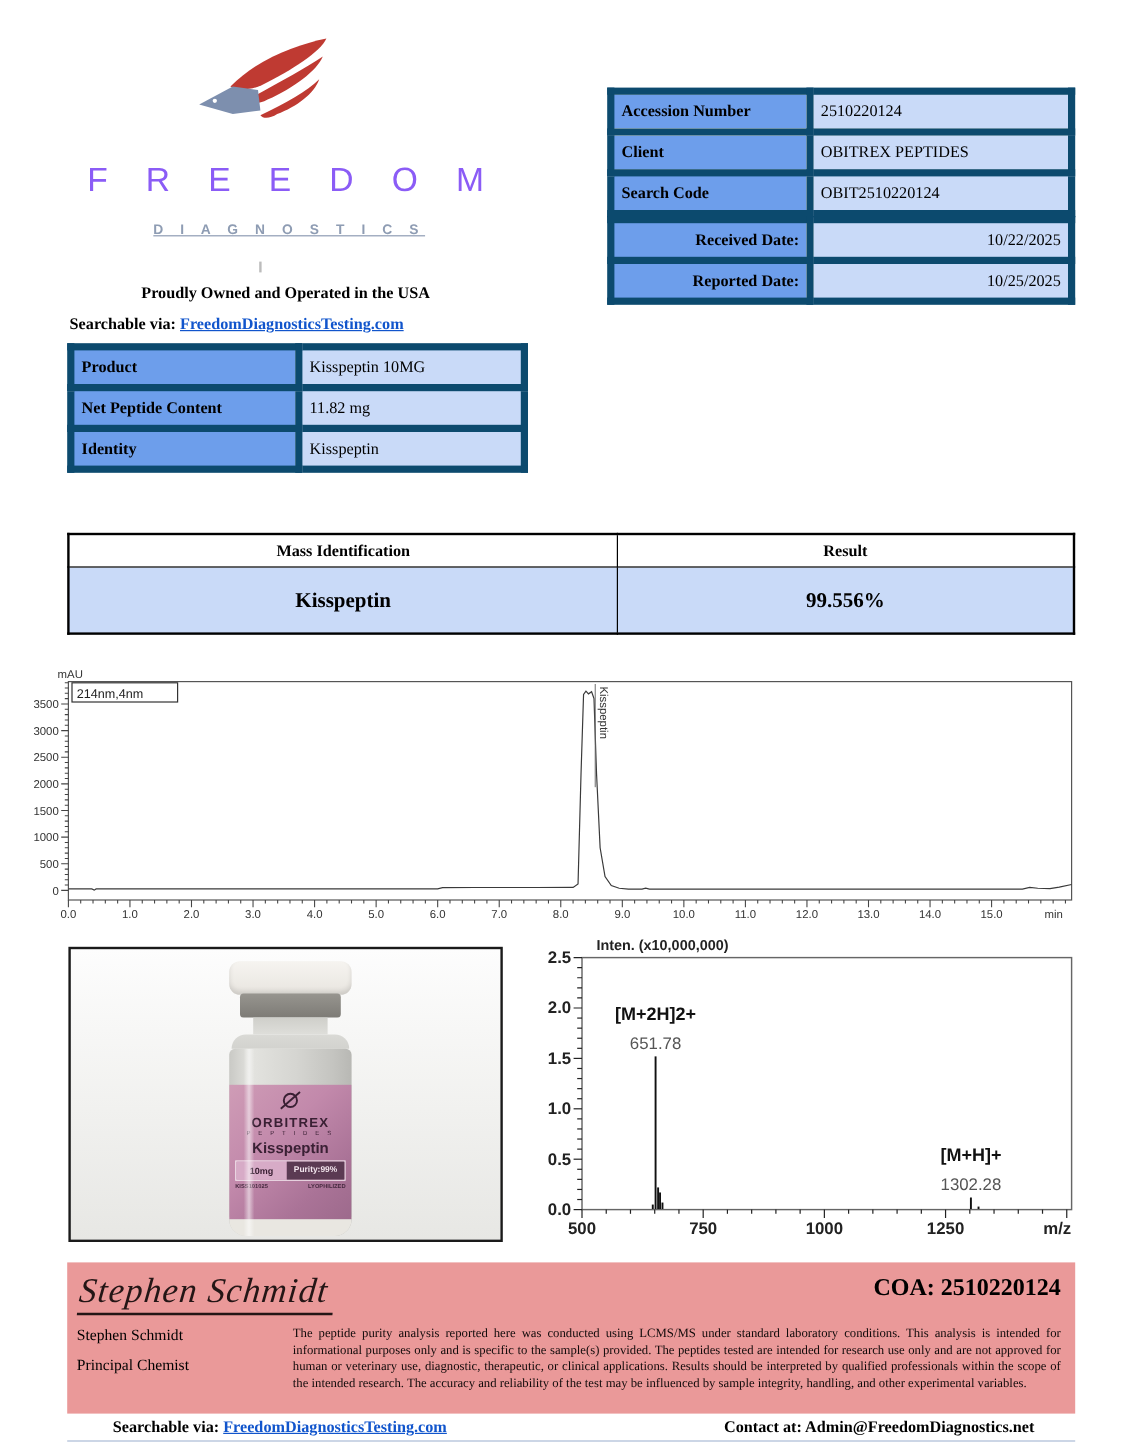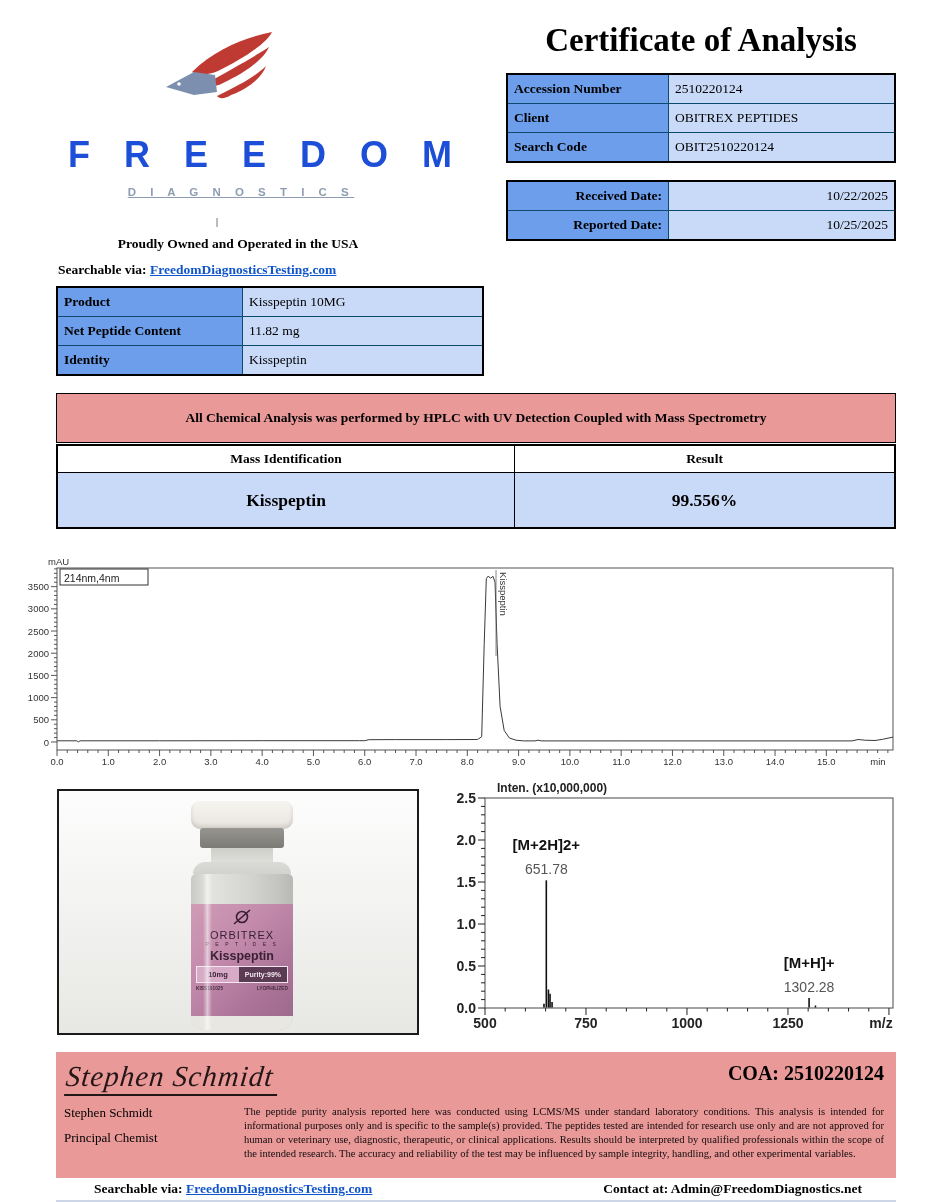--- a/index.html
+++ b/index.html
@@ -2,39 +2,39 @@
 <html style="--header_blue: #6d9eeb; --value_blue: #c9daf8; --pink: #ea9999; --selection_blue: #a7bcd9; --link_blue: #1155cc;"><head>
 <meta charset="utf-8">
 <style>
   html,body{margin:0;padding:0;background:#ffffff;}
   .page{position:relative;width:936px;height:1202px;background:#fff;
         font-family:"Liberation Serif",serif;color:#000;overflow:hidden;}
 
   
   .logo-eagle{position:absolute;left:158px;top:30px;width:122px;height:94px;}
   .logo-name{position:absolute;left:56px;top:134px;width:364px;text-align:center;
-             font-family:"Liberation Sans",sans-serif;font-weight:bold;font-size:36px;
-             letter-spacing:12px;color:#1d4ed8;white-space:nowrap;text-indent:12px;}
+             font-family:"Liberation Sans",sans-serif;font-weight:normal;font-size:28px;
+             letter-spacing:12px;color:#8b5cf6;white-space:nowrap;text-indent:12px;}
   .logo-sub{position:absolute;left:56px;top:186px;width:364px;text-align:center;
             font-family:"Liberation Sans",sans-serif;font-weight:600;font-size:11.5px;
             letter-spacing:5.5px;color:#8e9cb3;text-indent:6px;text-decoration:underline;}
   .logo-divider{position:absolute;left:216px;top:218px;width:2px;height:9px;background:#bcbcbc;}
   .tagline{position:absolute;left:56px;top:236px;width:364px;text-align:center;
            font-weight:bold;font-size:13.5px;}
   .searchable-top{position:absolute;left:58px;top:262px;font-weight:bold;font-size:13.5px;}
   a.doc-link{color:var(--link_blue,#1155cc);text-decoration:underline;}
 
   
   .doc-title{position:absolute;left:506px;top:22px;width:390px;text-align:center;
              font-weight:bold;font-size:33px;}
 
   
   table.info-table{position:absolute;border-collapse:collapse;border:2px solid #000;
                    table-layout:fixed;font-size:13.5px;}
-  table.info-table td{border:1px solid #0c4a6e;height:26px;padding:1px 6px;vertical-align:middle;overflow:hidden;}
+  table.info-table td{border:6px solid #0c4a6e;height:26px;padding:1px 6px;vertical-align:middle;overflow:hidden;}
   td.lbl{background:var(--header_blue,#6d9eeb);font-weight:bold;}
   td.val{background:var(--value_blue,#c9daf8);padding-left:8px;}
   .sel-highlight{background:var(--selection_blue,#a7bcd9);}
 
   
   .banner{position:absolute;left:56px;top:393px;width:840px;height:50px;
           background:var(--pink,#ea9999);border:1.5px solid #000;
           display:flex;align-items:center;justify-content:center;
           font-weight:bold;font-size:13.5px;box-sizing:border-box;}
 
@@ -60,21 +60,21 @@
   .vial-neck{width:62px;height:14px;margin:0 auto;background:linear-gradient(180deg,#cfcfca,#dededa);}
   .vial-shoulder{width:98px;height:12px;margin:0 auto;background:linear-gradient(180deg,#dadad6,#d2d2ce);
                  border-radius:12px 12px 0 0;}
   .vial-body{position:relative;width:102px;height:156px;margin:0 auto;overflow:hidden;
              background:linear-gradient(90deg,#c9c9c5,#e3e3df 18%,#d5d5d1 55%,#c4c4c0 85%,#b8b8b4);
              border-radius:5px 5px 14px 14px;}
   .vial-powder{position:absolute;left:0;right:0;bottom:0;height:16px;background:#e9e7e1;}
   .vial-label{position:absolute;left:0;right:0;top:30px;height:112px;text-align:center;
               background:linear-gradient(135deg,#cf9cb6 0%,#c289ab 40%,#aa7397 75%,#9d6a8c 100%);
               color:#3a2034;font-family:"Liberation Sans",sans-serif;}
-  .vial-brand{font-weight:normal;font-size:11px;letter-spacing:1px;line-height:11px;}
+  .vial-brand{font-weight:bold;font-size:11px;letter-spacing:1px;line-height:11px;}
   .vial-brand-sub{font-size:5px;letter-spacing:2.6px;line-height:7px;}
   .vial-product{font-weight:bold;font-size:12.5px;line-height:15px;margin-top:1px;}
   .vial-dose-row{display:flex;margin:2px 5px 2px;border:1px solid #f3e6ee;}
   .vial-dose{flex:1;background:#d7abc7;font-weight:bold;font-size:7.5px;padding:3px 0;color:#3a2034;}
   .vial-purity{flex:1.15;background:#5b3a53;color:#f3e6ee;font-weight:bold;font-size:7px;padding:3.5px 0;}
   .vial-tiny{display:flex;justify-content:space-between;padding:1px 5px 0;font-size:4.8px;
              font-weight:bold;color:#472a40;}
   .vial-shine{position:absolute;top:0;bottom:0;left:12px;width:9px;
               background:linear-gradient(90deg,rgba(255,255,255,0),rgba(255,255,255,.55),rgba(255,255,255,0));}
 
@@ -111,21 +111,20 @@
   </svg>
   <div class="logo-name">F R E E D O M</div>
   <div class="logo-sub">D I A G N O S T I C S</div>
   <div class="logo-divider"></div>
   <div class="tagline">Proudly Owned and Operated in the USA</div>
   <div class="searchable-top">
     <span>Searchable via:</span>
     <a class="doc-link" href="#">FreedomDiagnosticsTesting.com</a>
   </div>
 
-  <div class="doc-title">Certificate of Analysis</div>
 
   <table class="info-table" style="left:506px;top:73px;width:390px;">
     <tbody>
         <tr>
       <td class="lbl" style="width:148px">Accession Number</td>
       <td class="val">2510220124</td>
         </tr>
     <tr>
       <td class="lbl">Client</td>
       <td class="val">OBITREX PEPTIDES</td>
@@ -143,41 +142,38 @@
       <td class="lbl" style="width:148px">Received Date:</td>
       <td class="val">10/22/2025</td>
         </tr>
     <tr>
       <td class="lbl">Reported Date:</td>
       <td class="val">10/25/2025</td>
         </tr>
   </tbody>
     </table>
 
-  <table class="info-table" style="left:56px;top:286px;width:428px;">
+  <table class="info-table" style="left:56px;top:286px;width:384px;">
     <tbody>
         <tr>
       <td class="lbl" style="width:172px">Product</td>
       <td class="val">Kisspeptin 10MG</td>
         </tr>
     <tr>
       <td class="lbl">Net Peptide Content</td>
       <td class="val">11.82 mg</td>
         </tr>
     <tr>
       <td class="lbl">Identity</td>
       <td class="val">Kisspeptin</td>
         </tr>
   </tbody>
     </table>
 
 
-  <div class="banner">
-    <span>All Chemical Analysis was performed by HPLC with UV Detection Coupled with Mass Spectrometry</span>
-  </div>
 
   <table class="mass-table">
     <tbody>
         <tr class="mass-head">
       <td style="width:454px">Mass Identification</td>
       <td>Result</td>
         </tr>
     <tr class="mass-row">
       <td>Kisspeptin</td>
       <td>99.556%</td>

